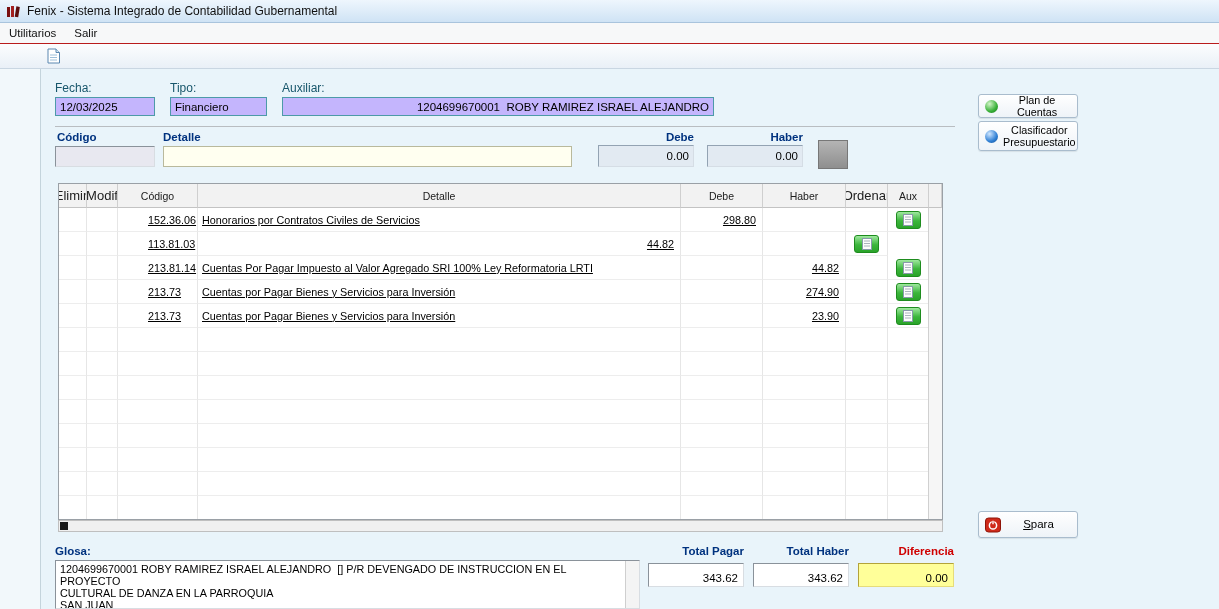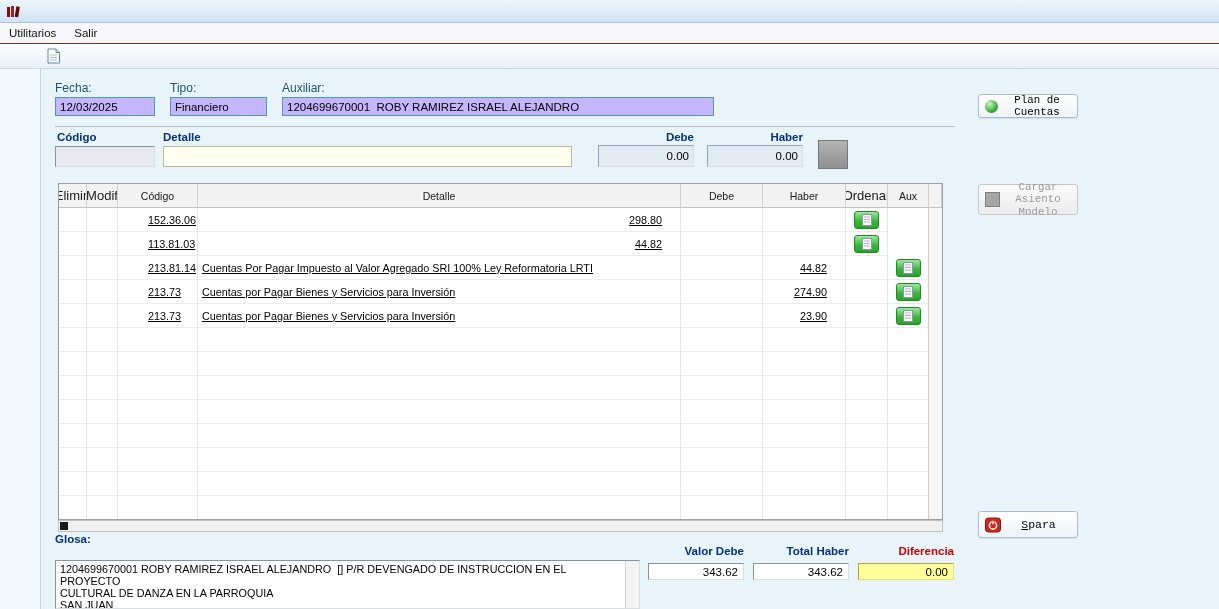--- a/index.html
+++ b/index.html
@@ -46,46 +46,46 @@
     background:#fff;border:1px solid #9aa0a6;overflow:hidden;}
   .trow{display:grid;grid-template-columns:28px 31px 80px 483px 82px 83px 42px 41px;height:24px;text-decoration:underline;}
   .thead{display:grid;grid-template-columns:28px 31px 80px 483px 82px 83px 42px 41px 13px;height:24px;}
   .th{background:#f2f2f2;border-right:1px solid #cfcfcf;border-bottom:1px solid #c3c3c3;
     display:flex;align-items:center;justify-content:center;font-size:10.5px;color:#202020;
     overflow:hidden;white-space:nowrap;box-sizing:border-box;}
   .th.small{font-size:13px;}
   .td{border-right:1px solid #e6e6e6;border-bottom:1px solid #ededed;display:flex;align-items:center;
     font-size:10.8px;color:#000;padding:0 4px;overflow:hidden;white-space:nowrap;box-sizing:border-box;}
   .td.code{padding-left:30px;}
-  .td.num{justify-content:flex-end;padding-right:18px;}
+  .td.num{justify-content:flex-end;padding-right:6px;}
   .td.center{justify-content:center;}
   .aux-btn{width:25px;height:18px;border:1px solid #1e8c1e;border-radius:3px;padding:0;
     background:linear-gradient(#9fe89f,#3cb63c 55%,#2aa32a);display:flex;align-items:center;justify-content:center;}
   .vscroll{position:absolute;right:0;top:24px;bottom:0;width:13px;background:#f6f6f6;border-left:1px solid #d0d0d0;}
   .hscroll{position:absolute;left:58px;top:520px;width:885px;height:12px;box-sizing:border-box;
     background:#f0f0f0;border:1px solid #bfbfbf;}
   .hthumb{position:absolute;left:1px;top:1px;width:8px;height:8px;background:#191919;}
 
   
   .glosa-box{position:absolute;left:55px;top:560px;width:585px;height:49px;box-sizing:border-box;
     border:1px solid;border-color:#8a929a #d8dde2 #d8dde2 #8a929a;background:#fff;}
   .glosa-box textarea{position:absolute;inset:0;width:571px;height:100%;border:0;resize:none;outline:none;
     font:10.8px "Liberation Sans",sans-serif;padding:2px 4px;box-sizing:border-box;white-space:pre-wrap;}
   .glosa-scroll{position:absolute;right:0;top:0;bottom:0;width:13px;background:#f4f4f4;border-left:1px solid #cfcfcf;}
-  .tot-field{position:absolute;top:563px;height:17px;width:96px;box-sizing:border-box;text-align:right;
-    font:11.5px "Liberation Sans",sans-serif;padding:2px 5px;background:#fff;
+  .tot-field{position:absolute;top:563px;height:24px;width:96px;box-sizing:border-box;text-align:right;
+    font:11.5px "Liberation Sans",sans-serif;padding:8px 5px;background:#fff;
     border:1px solid;border-color:#8a929a #d8dde2 #d8dde2 #8a929a;}
   .dif-field{background:#ffff99;border-color:#b3a33a #e6dc7a #e6dc7a #b3a33a;}
   .lbl-red{position:absolute;font-size:11.5px;font-weight:bold;color:#cf0000;}
 
   
   .side-btn{position:absolute;left:978px;width:100px;box-sizing:border-box;cursor:default;
     background:linear-gradient(#ffffff,#eef3f8);border:1px solid #a9bccd;border-radius:3px;
     display:flex;align-items:center;padding:0 6px;gap:5px;font-size:10.8px;color:#000;
-    box-shadow:0 1px 1px rgba(0,0,0,.08);font-family:Liberation Mono, monospace;}
+    box-shadow:0 1px 1px rgba(0,0,0,.08);}
   .side-btn .cap{flex:1;text-align:center;line-height:1.15;}
   .side-btn.disabled{background:linear-gradient(#fafafa,#ececec);border-color:#c6c6c6;color:#9b9b9b;
     box-shadow:none;}
   .sphere{width:13px;height:13px;border-radius:50%;flex:0 0 auto;}
   .sphere.green{background:radial-gradient(circle at 35% 30%,#d2f5c8,#38b038 60%,#156f15);}
   .sphere.blue{background:radial-gradient(circle at 35% 30%,#cfe6ff,#2f7fd4 60%,#0f4b8f);}
   .sq-gray{width:13px;height:13px;background:#a6a6a6;border:1px solid #7f7f7f;flex:0 0 auto;}
   .u{text-decoration:underline;}
 </style>
 </head>
@@ -94,20 +94,21 @@
 <div class="screen">
 
   <div class="titlebar">
     <span style="display:inline-flex;">
       <svg width="16" height="16" viewBox="0 0 16 16">
         <rect x="2" y="4" width="3" height="10" fill="#7a1010"></rect>
         <rect x="6" y="3" width="3" height="11" fill="#a32020"></rect>
         <rect x="10.5" y="3.5" width="3.5" height="10.5" fill="#5c0c0c" transform="rotate(9 12 9)"></rect>
       </svg>
     </span>
+    <span class="title">Fenix - Sistema Integrado de Contabilidad Gubernamental</span>
   </div>
 
   <div class="menubar">
     <span class="menu-item">Utilitarios</span>
     <span class="menu-item">Salir</span>
   </div>
 
   <div class="toolbar">
     <button class="tool-btn">
       <span style="display:inline-flex;">
@@ -122,21 +123,21 @@
     </button>
   </div>
 
   <div class="leftstrip"></div>
 
   <span class="lbl-teal" style="left:55px;top:81px;">Fecha:</span>
   <input class="inp inp-cyan" style="left: 55px; top: 97px; width: 100px; height: 19px;" value="12/03/2025">
   <span class="lbl-teal" style="left:170px;top:81px;">Tipo:</span>
   <input class="inp inp-cyan" style="left: 170px; top: 97px; width: 97px; height: 19px;" value="Financiero">
   <span class="lbl-teal" style="left:282px;top:81px;">Auxiliar:</span>
-  <input class="inp inp-cyan" style="left: 282px; top: 97px; width: 432px; height: 19px;" value="1204699670001  ROBY RAMIREZ ISRAEL ALEJANDRO">
+  <input class="inp inp-cyan" style="left: 282px; top: 97px; width: 432px; height: 19px; text-align: right;" value="1204699670001  ROBY RAMIREZ ISRAEL ALEJANDRO">
 
   <div class="sepline"></div>
 
   <span class="lbl-navy" style="left:57px;top:131px;">Código</span>
   <span class="lbl-navy" style="left:163px;top:131px;">Detalle</span>
   <span class="lbl-navy lbl-right" style="left:598px;top:131px;width:96px;">Debe</span>
   <span class="lbl-navy lbl-right" style="left:707px;top:131px;width:96px;">Haber</span>
 
   <input class="inp inp-gray" style="left: 55px; top: 146px; width: 100px; height: 21px;" value="">
   <input class="inp inp-ivory" style="left: 163px; top: 146px; width: 409px; height: 21px;" value="">
@@ -154,20 +155,21 @@
       <div class="th">Haber</div>
       <div class="th small">Ordenar</div>
       <div class="th">Aux</div>
       <div class="th"></div>
     </div>
 
     <div class="trow">
       <div class="td"></div>
         <div class="td"></div>
       <div class="td code">152.36.06</div>
+      <div class="td">Honorarios por Contratos Civiles de Servicios</div>
       <div class="td num">298.80</div>
       <div class="td num"></div>
       <div class="td"></div>
       <div class="td center">
         <button class="aux-btn">
             <svg width="10" height="12">
               <rect x="0.5" y="0.5" width="9" height="11" fill="#fdfdfd" stroke="#8899aa"></rect>
               <line x1="2" y1="3" x2="8" y2="3" stroke="#aab4bd"></line>
               <line x1="2" y1="5.5" x2="8" y2="5.5" stroke="#aab4bd"></line>
               <line x1="2" y1="8" x2="8" y2="8" stroke="#aab4bd"></line>
@@ -336,43 +338,43 @@
         <div class="td"></div>
       </div>
 
     <div class="vscroll"></div>
   </div>
 
   <div class="hscroll">
     <div class="hthumb"></div>
   </div>
 
-  <span class="lbl-navy" style="left:55px;top:533px;">Glosa:</span>
+  <span class="lbl-navy" style="left:55px;top:545px;">Glosa:</span>
   <div class="glosa-box">
     <textarea style="">1204699670001 ROBY RAMIREZ ISRAEL ALEJANDRO  [] P/R DEVENGADO DE INSTRUCCION EN EL PROYECTO
 CULTURAL DE DANZA EN LA PARROQUIA
 SAN JUAN</textarea>
     <div class="glosa-scroll"></div>
   </div>
 
-  <span class="lbl-navy lbl-right" style="left:648px;top:545px;width:96px;">Valor Debe</span>
+  <span class="lbl-navy lbl-right" style="left:648px;top:545px;width:96px;">Total Pagar</span>
   <span class="lbl-navy lbl-right" style="left:753px;top:545px;width:96px;">Total Haber</span>
   <span class="lbl-red lbl-right" style="left:858px;top:545px;width:96px;text-align:right;display:inline-block;">Diferencia</span>
 
   <div class="tot-field" style="left:648px;">343.62</div>
   <div class="tot-field" style="left:753px;">343.62</div>
   <div class="tot-field dif-field" style="left:858px;">0.00</div>
 
   <button class="side-btn" style="top:94px;height:24px;">
     <span class="sphere green"></span>
     <span class="cap">Plan de Cuentas</span>
   </button>
-  <button class="side-btn disabled" style="top:184px;height:31px;">
-    <span class="sq-gray"></span>
-    <span class="cap">Cargar Asiento Modelo</span>
+  <button class="side-btn" style="top:121px;height:30px;">
+    <span class="sphere blue"></span>
+    <span class="cap">Clasificador Presupuestario</span>
   </button>
   <button class="side-btn" style="top:511px;height:27px;">
     <span style="display:inline-flex;flex:0 0 auto;">
       <svg width="16" height="16" viewBox="0 0 16 16">
         <rect x="0.5" y="1" width="15" height="14" rx="3" fill="#cf2a1b" stroke="#8f1408"></rect>
         <circle cx="8" cy="8.4" r="3.6" fill="none" stroke="#ffffff" stroke-width="1.5"></circle>
         <line x1="8" y1="3.6" x2="8" y2="7.4" stroke="#cf2a1b" stroke-width="2.6"></line>
         <line x1="8" y1="3.8" x2="8" y2="7.2" stroke="#ffffff" stroke-width="1.4"></line>
       </svg>
     </span>

